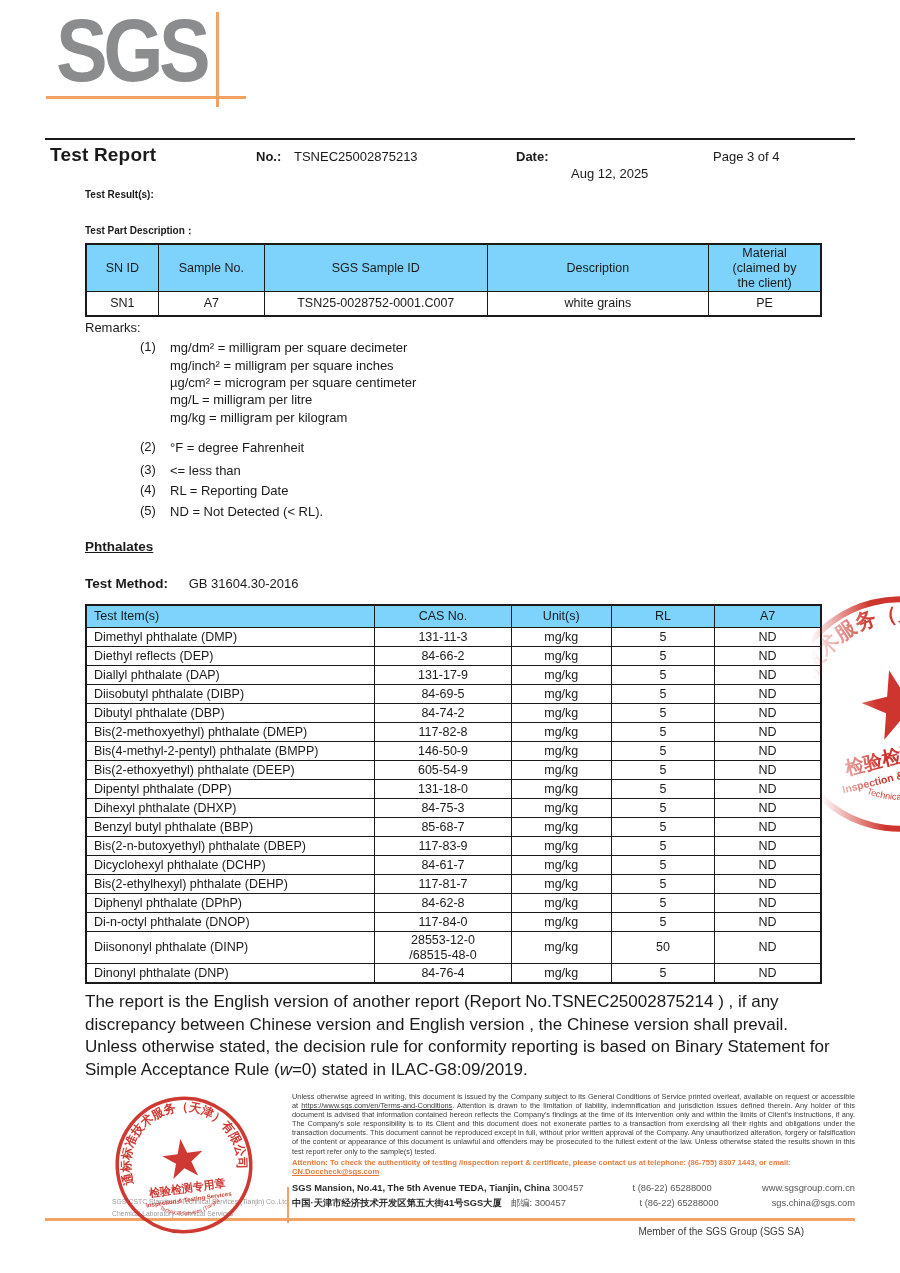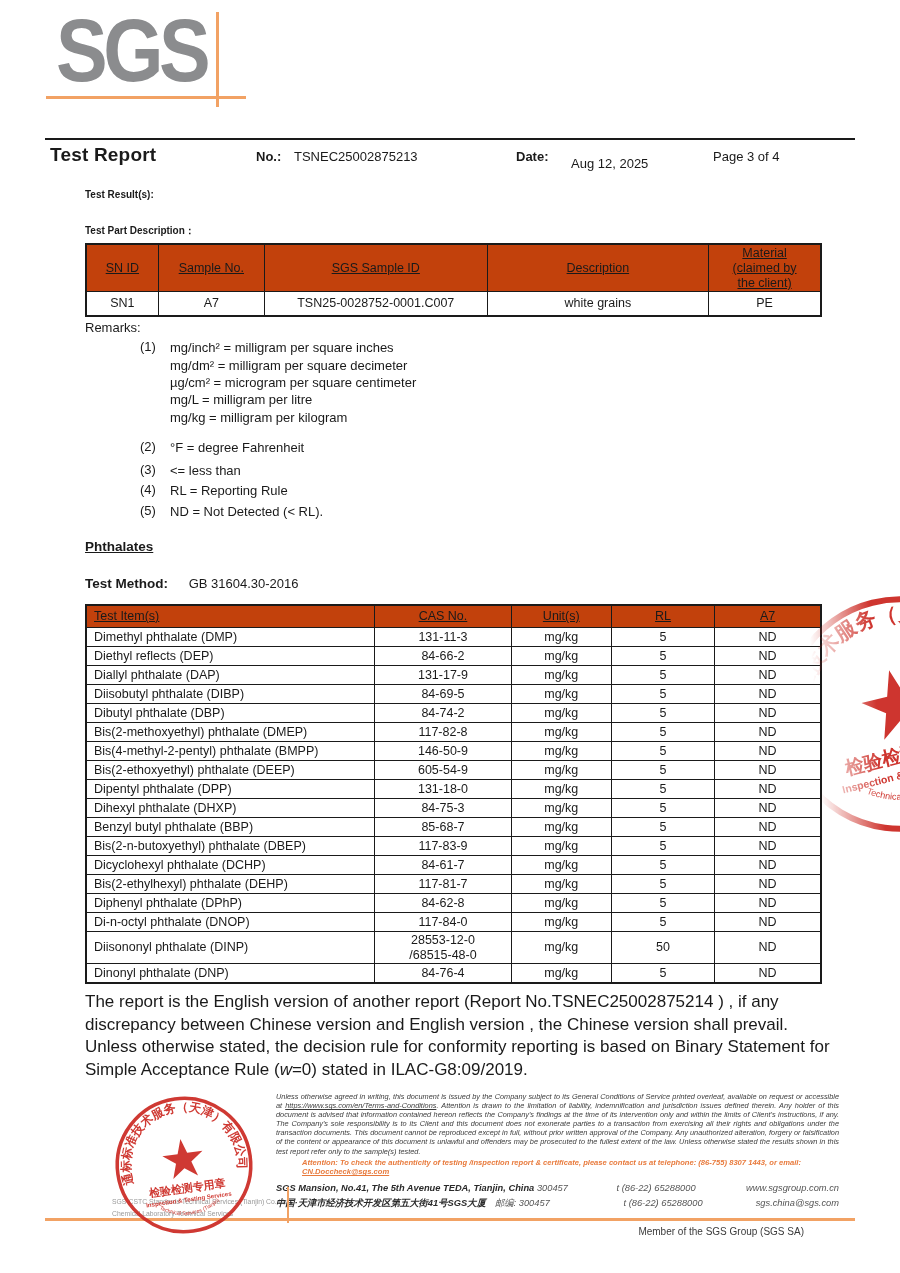--- a/index.html
+++ b/index.html
@@ -14,30 +14,30 @@
   }
   .logo-vline{position:absolute;left:216px;top:12px;width:2.5px;height:95px;background:#f2a264;}
   .logo-hline{position:absolute;left:46px;top:96px;width:200px;height:2.5px;background:#f2a264;}
   
   .head-rule{position:absolute;left:45px;top:138px;width:810px;height:2px;background:#1a1a1a;}
   .title-row{position:absolute;left:45px;top:146px;width:812px;height:24px;font-size:13px;}
   .title-row .rpt{position:absolute;left:5px;top:-2px;font-size:19px;font-weight:bold;letter-spacing:.2px;}
   .lbl-no{position:absolute;left:211px;top:3px;font-weight:bold;}
   .val-no{position:absolute;left:249px;top:3px;}
   .lbl-date{position:absolute;left:471px;top:3px;font-weight:bold;}
-  .val-date{position:absolute;left:526px;top:10px;}
+  .val-date{position:absolute;left:526px;top:20px;}
   .val-page{position:absolute;left:668px;top:3px;}
   
   .main{position:absolute;left:85px;top:189px;width:737px;font-size:13px;}
   .sec-label{font-weight:bold;font-size:10px;}
   .tpd-label{margin-top:24px;}
   table{border-collapse:collapse;table-layout:fixed;width:737px;font-size:12.5px;}
   table{border:2px solid #1a1a1a;}
   th,td{border:1px solid #1a1a1a;text-align:center;vertical-align:middle;padding:1px 3px;white-space:pre-line;line-height:1.18;}
-  th{background:#c2410c;font-weight:normal;text-decoration:underline;}
+  th{background:#7dd3fc;font-weight:normal;}
   .sample-table{margin-top:5px;}
   .sample-table td{height:21px;}
   .results-table{margin-top:13px;}
   .results-table th{height:19px;}
   .results-table td{height:16px;}
   .results-table td:first-child,.results-table th:first-child{text-align:left;padding-left:7px;}
   
   .remarks{margin-top:3px;}
   .remark-item{display:flex;margin-top:4px;}
   .remark-item .num{width:30px;margin-left:55px;flex:none;}
@@ -50,24 +50,24 @@
   
   .phth-heading{margin-top:19px;font-weight:bold;text-decoration:underline;font-size:13.5px;}
   .method-row{margin-top:22px;}
   .method-row .m-label{font-weight:bold;font-size:13.5px;}
   .method-row .m-value{margin-left:17px;}
   
   .notes{margin-top:7px;width:778px;line-height:1.32;font-size:17px;}
   .w-it{font-style:italic;}
   
   .f-company{position:absolute;left:112px;top:1196px;font-size:6.8px;color:#9a9a9a;line-height:1.7;white-space:nowrap;}
-  .f-right{position:absolute;left:276px;top:1092px;width:563px;font-style:italic;}
+  .f-right{position:absolute;left:292px;top:1092px;width:563px;}
   .f-disclaimer{font-size:7.35px;color:#3c3c3c;text-align:justify;line-height:1.24;}
   .f-link{text-decoration:underline;}
-  .f-attention{margin-top:2px;font-size:7.6px;font-weight:bold;color:#e87a3c;line-height:1.25;margin-left:26px;}
+  .f-attention{margin-top:2px;font-size:7.6px;font-weight:bold;color:#e87a3c;line-height:1.25;}
   .f-attention .f-email{text-decoration:underline;}
   .f-vline{position:absolute;left:287px;top:1187px;width:2px;height:36px;background:#f2a264;}
   .addr-block{margin-top:4px;font-size:9.3px;color:#2a2a2a;}
   .addr-row{display:flex;line-height:1.65;}
   .addr-main{width:355px;font-weight:bold;}
   .addr-main .pc{font-weight:normal;color:#555;}
   .addr-phone{width:135px;color:#555;}
   .addr-net{flex:1;color:#555;}
   .f-hline{position:absolute;left:45px;top:1218px;width:810px;height:3px;background:#f2a264;}
   .f-member{position:absolute;left:292px;top:1226px;width:512px;text-align:right;font-size:10px;color:#3a3a3a;}
@@ -132,43 +132,43 @@
           </tr>
         </tbody>
     </table>
 
     <div class="remarks">
       <div>Remarks:</div>
       <div>
           <div class="remark-item">
             <span class="num">(1)</span>
             <div class="lines">
+              <div class="remark-line">mg/dm² = milligram per square decimeter</div>
               <div class="remark-line">mg/inch² = milligram per square inches</div>
-              <div class="remark-line">mg/dm² = milligram per square decimeter</div>
               <div class="remark-line">µg/cm² = microgram per square centimeter</div>
               <div class="remark-line">mg/L = milligram per litre</div>
               <div class="remark-line">mg/kg = milligram per kilogram</div>
             </div>
           </div>
           <div class="remark-item">
             <span class="num">(2)</span>
             <div class="lines">
               <div class="remark-line">°F = degree Fahrenheit</div>
             </div>
           </div>
           <div class="remark-item">
             <span class="num">(3)</span>
             <div class="lines">
               <div class="remark-line">&lt;= less than</div>
             </div>
           </div>
           <div class="remark-item">
             <span class="num">(4)</span>
             <div class="lines">
-              <div class="remark-line">RL = Reporting Rule</div>
+              <div class="remark-line">RL = Reporting Date</div>
             </div>
           </div>
           <div class="remark-item">
             <span class="num">(5)</span>
             <div class="lines">
               <div class="remark-line">ND = Not Detected (&lt; RL).</div>
             </div>
           </div>
         </div>
     </div>

